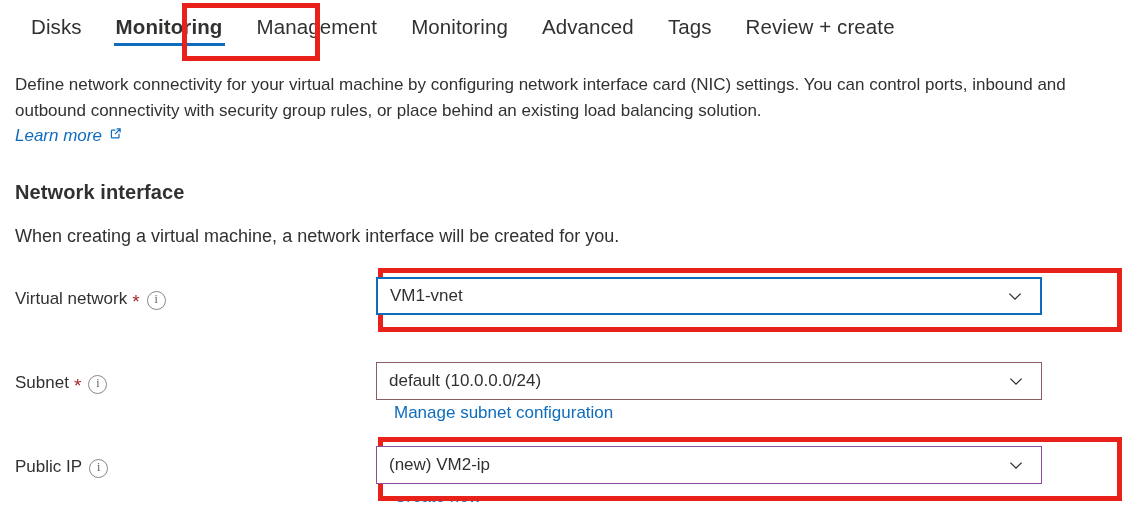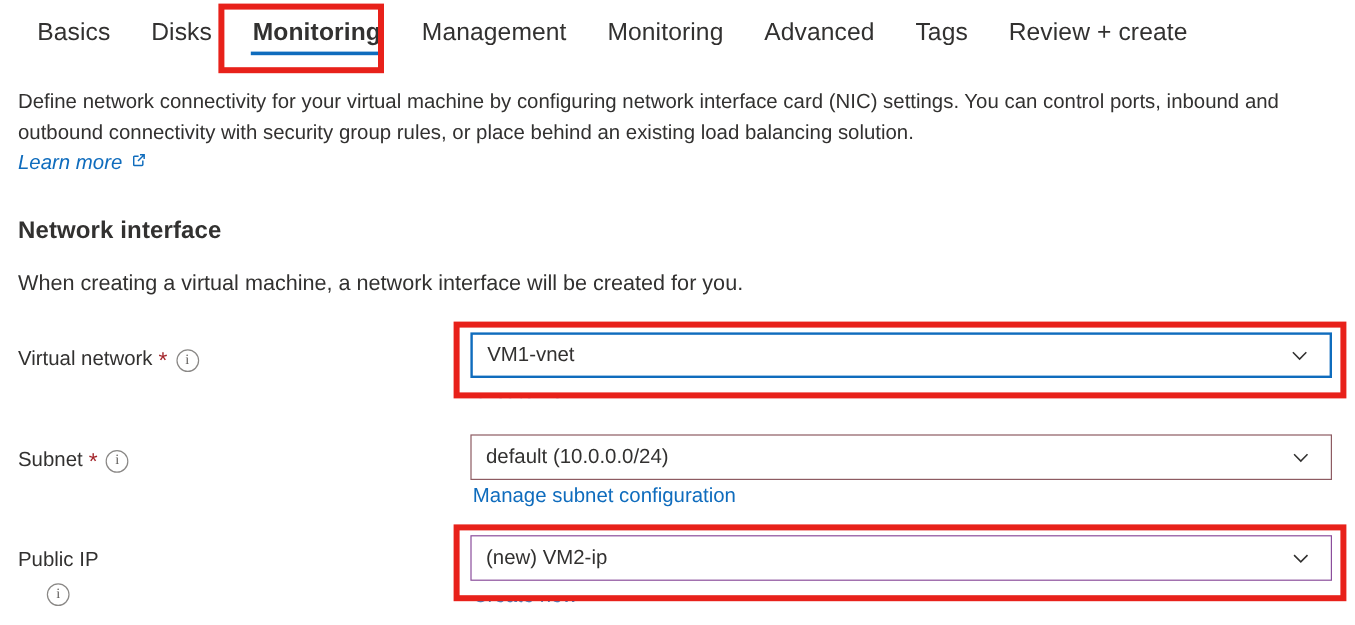--- a/index.html
+++ b/index.html
@@ -147,22 +147,22 @@
     top: -1px;
     text-align: center;
     font-size: 12px;
     line-height: 16px;
     color: #605e5c;
     font-family: "Liberation Serif", serif;
   }
 
   .field {
     position: absolute;
-    left: 392px;
-    width: 718px;
+    left: 376px;
+    width: 666px;
     height: 38px;
     background: #ffffff;
     box-sizing: border-box;
     display: flex;
     align-items: center;
     padding: 0 10px 0 12px;
     font-size: 17px;
     color: #323130;
     cursor: pointer;
   }
@@ -198,21 +198,20 @@
     white-space: nowrap;
     z-index: 1;
   }
 </style>
 </head>
 <body>
 
 <div class="page">
 
   <div class="tabbar">
-    <div class="tab">Basics</div>
     <div class="tab">Disks</div>
     <div class="tab active">Monitoring</div>
     <div class="tab">Management</div>
     <div class="tab">Monitoring</div>
     <div class="tab">Advanced</div>
     <div class="tab">Tags</div>
     <div class="tab">Review + create</div>
   </div>
 
   <div class="desc">Define network connectivity for your virtual machine by configuring network interface card (NIC) settings. You can control ports, inbound and outbound connectivity with security group rules, or place behind an existing load balancing solution.</div>
@@ -254,21 +253,21 @@
   <div class="field plain" style="top:362px;">
     <span class="value">default (10.0.0.0/24)</span>
     <span class="chev">
       <svg width="18" height="18" viewBox="0 0 18 18">
           <path d="M3.4 6.6 L9 12.2 L14.6 6.6" fill="none" stroke="#323130" stroke-width="1.3"></path>
         </svg>
     </span>
   </div>
   <div class="sublink" style="top:402px;">Manage subnet configuration</div>
 
-  <div class="row-label" style="top:456px;flex-direction:column;">
+  <div class="row-label" style="top:456px;">
     <span>Public IP</span>
     <span class="info-icon"></span>
   </div>
   <div class="sublink" style="top:486px;">Create new</div>
   <div class="redbox redbox-pip"></div>
   <div class="field purple" style="top:446px;">
     <span class="value">(new) VM2-ip</span>
     <span class="chev">
       <svg width="18" height="18" viewBox="0 0 18 18">
           <path d="M3.4 6.6 L9 12.2 L14.6 6.6" fill="none" stroke="#323130" stroke-width="1.3"></path>

